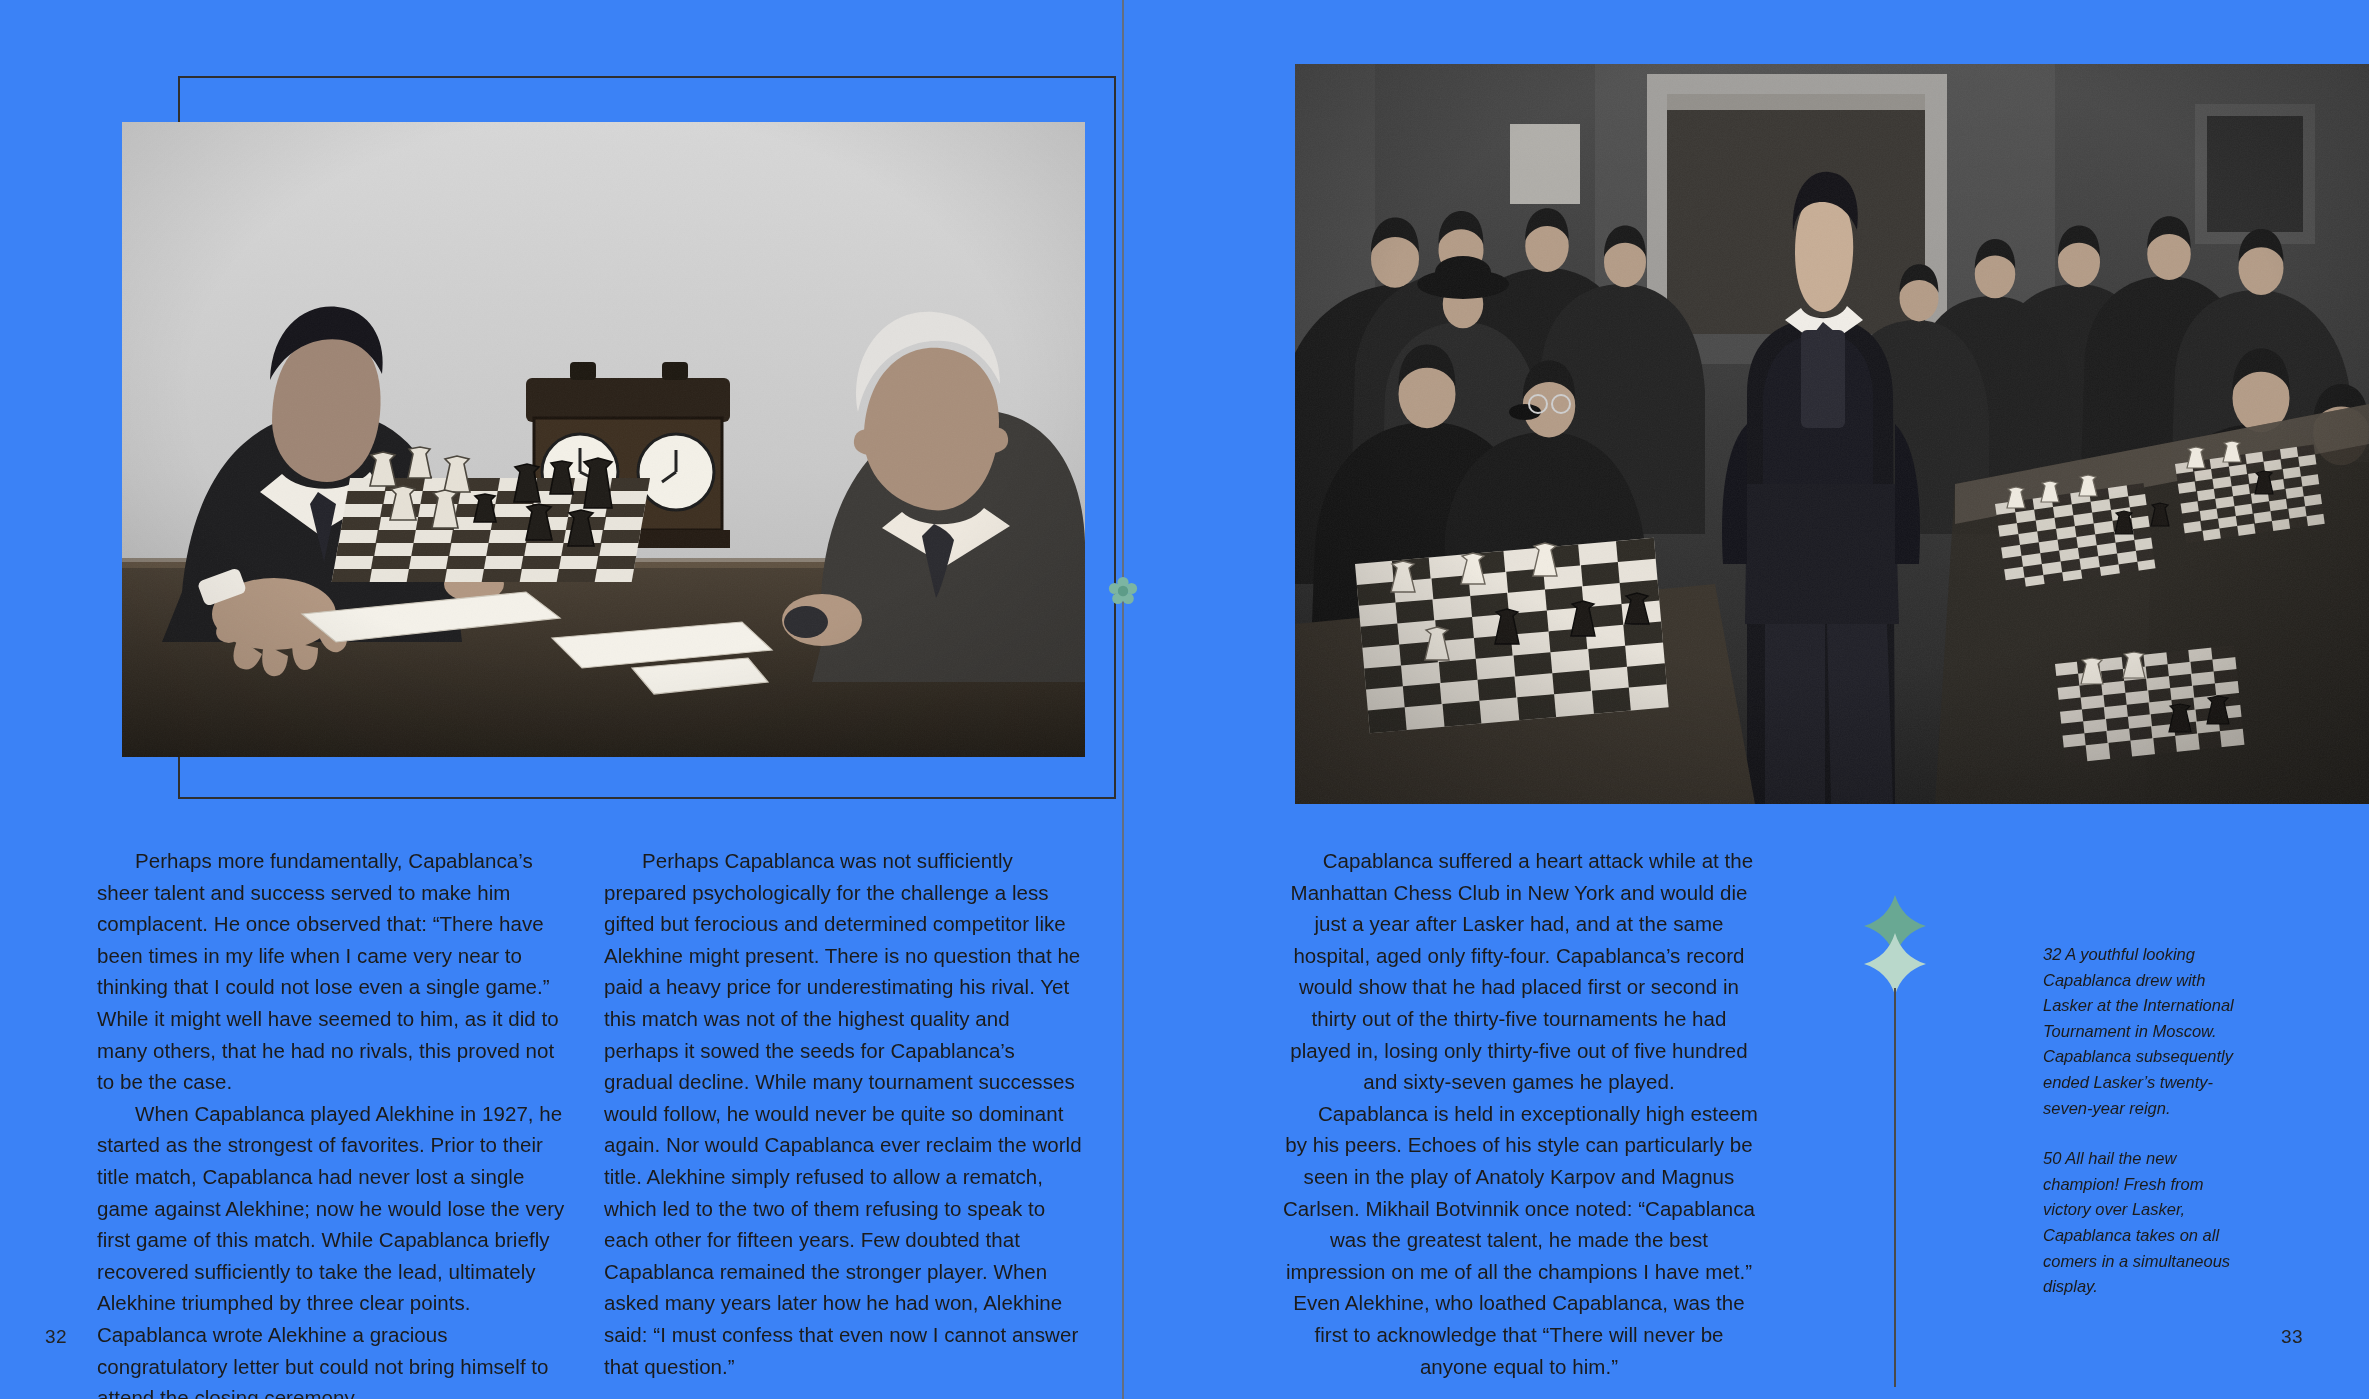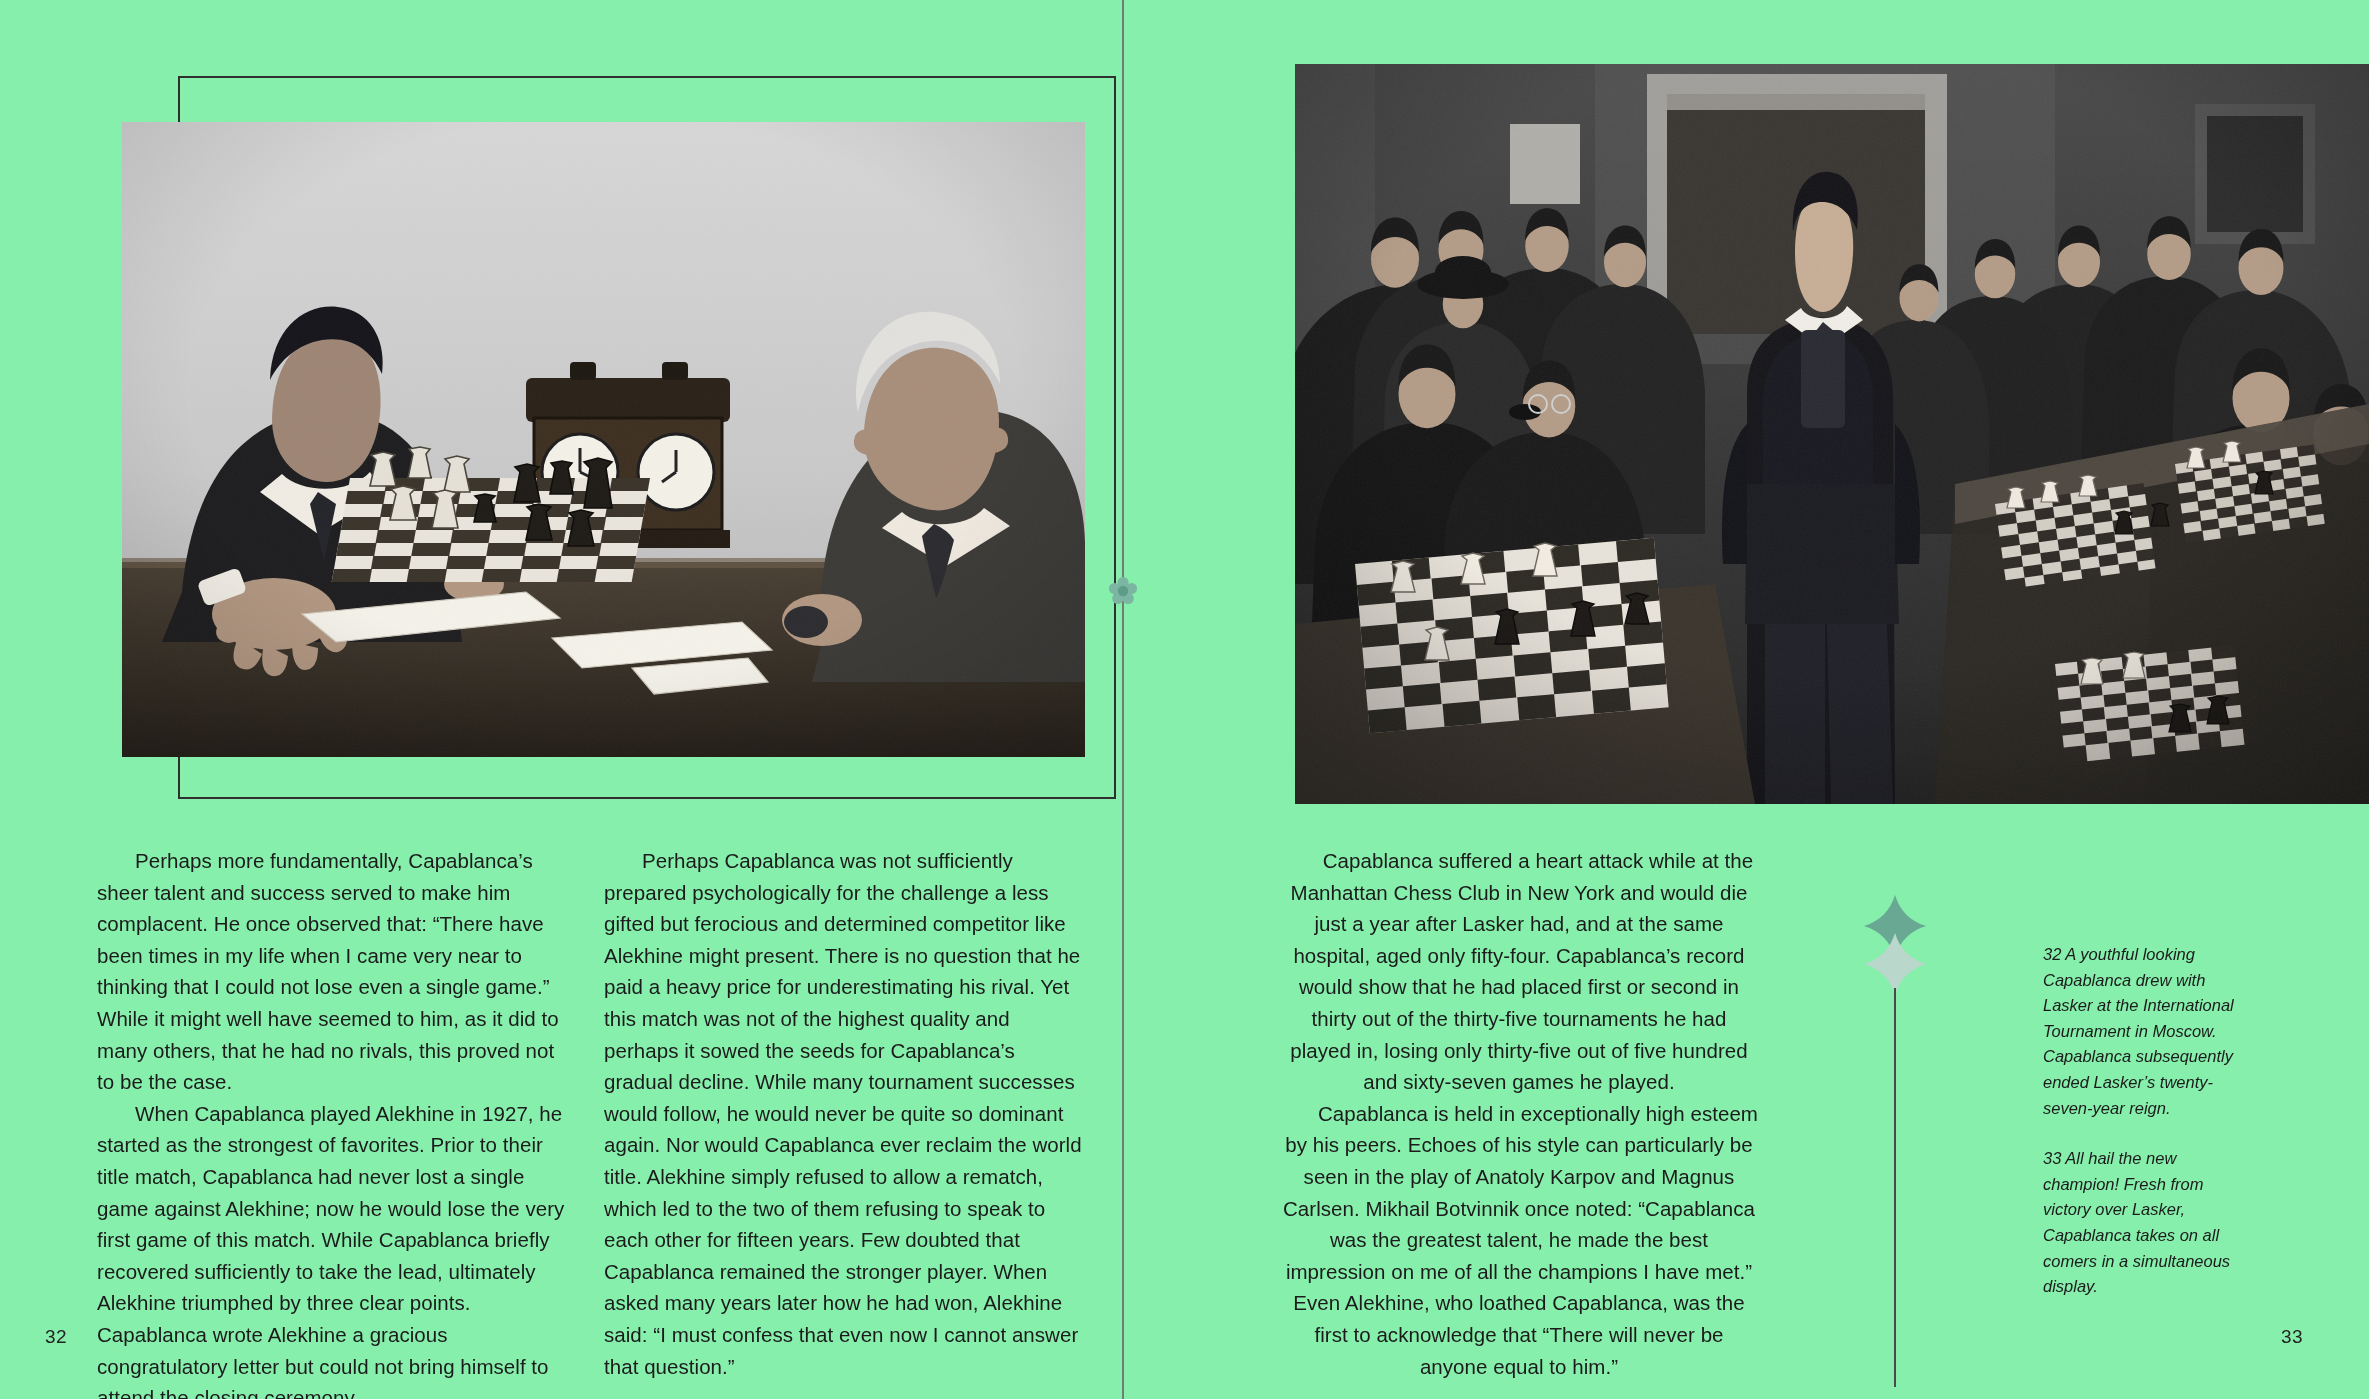--- a/index.html
+++ b/index.html
@@ -12,21 +12,21 @@
     height: 1399px;
     position: relative;
     overflow: hidden;
     font-family: "Liberation Sans", sans-serif;
     color: #1a1a1a;
   }
 
   .spread {
     position: absolute;
     inset: 0;
-    background: #86efac;
+    background: #3b82f6;
   }
 
   
   .page-left {
     position: absolute;
     left: 0; top: 0;
     width: 1184px; height: 1399px;
   }
   .page-right {
     position: absolute;
@@ -629,18 +629,18 @@
   <div class="decor-diamonds">
     <svg viewBox="0 0 94 104" aria-hidden="true">
       <path d="M47 2 C52 18 62 28 78 33 C62 38 52 48 47 64 C42 48 32 38 16 33 C32 28 42 18 47 2 Z" fill="#69a893"></path>
       <path d="M47 40 C52 56 62 66 78 71 C62 76 52 86 47 102 C42 86 32 76 16 71 C32 66 42 56 47 40 Z" fill="#b9d8cb"></path>
     </svg>
   </div>
   <div class="decor-rule"></div>
 
   <div class="caption-block">
     <p>32 A youthful looking Capablanca drew with Lasker at the International Tournament in Moscow. Capablanca subsequently ended Lasker’s twenty-seven-year reign.</p>
-    <p>33 All hail the new champion! Fresh from victory over Lasker, Capablanca takes on all comers in a simultaneous display.</p>
+    <p>50 All hail the new champion! Fresh from victory over Lasker, Capablanca takes on all comers in a simultaneous display.</p>
   </div>
 
   <div class="folio folio-right">33</div>
 
 </div>
 
 </body></html>

